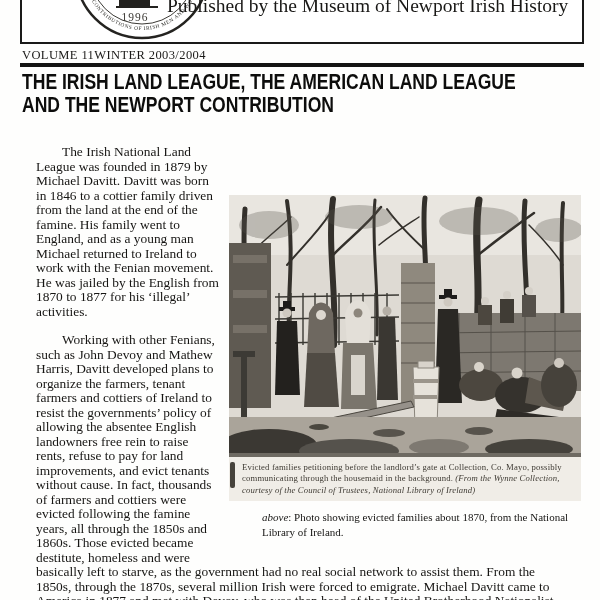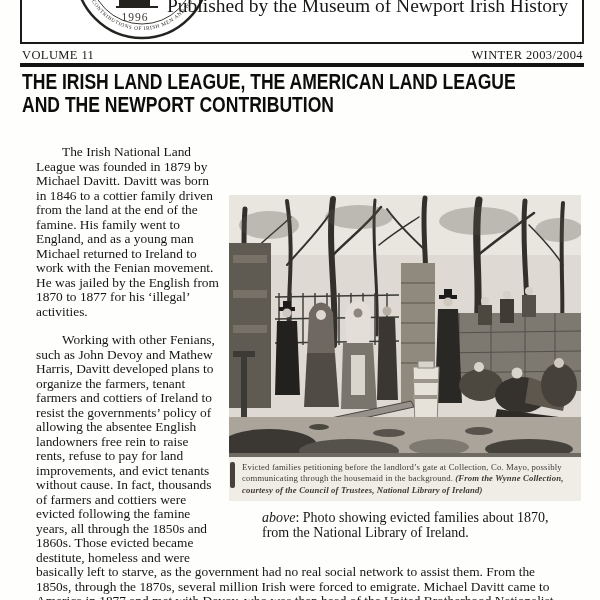--- a/index.html
+++ b/index.html
@@ -19,21 +19,21 @@
   .masthead-title{
     position:absolute;left:167px;top:-5px;font-size:19.5px;line-height:21px;
     white-space:nowrap;color:#191816;
   }
   .masthead-row{
     position:absolute;left:177px;top:16px;width:404px;
     display:flex;justify-content:space-between;font-size:15.5px;color:#191816;
   }
   .issue-row{
     position:absolute;left:22px;top:48px;width:561px;
-    display:flex;justify-content:space-between;
+    display:flex;justify-content:flex-start;
     font-size:12.5px;letter-spacing:.4px;color:#1a1917;
   }
   .thick-rule{position:absolute;left:20px;top:63px;width:564px;height:4px;background:#141413;}
 
   
   .headline{
     position:absolute;left:22px;top:71px;
     font-family:"Liberation Sans",sans-serif;font-weight:700;
     font-size:22.5px;line-height:22.5px;color:#0d0d0c;
   }
@@ -51,24 +51,24 @@
   .photo{display:block;width:352px;height:262px;background:#dedad3;}
   .embedded-caption{
     position:relative;box-sizing:border-box;width:352px;background:#f0ede7;
     padding:5px 10px 5px 13px;font-size:8.7px;line-height:11.3px;
     color:#3e3a33;letter-spacing:.15px;
   }
   .embedded-caption::before{
     content:"";position:absolute;left:1px;top:5px;width:5px;height:26px;
     background:#46423b;border-radius:2px;
   }
-  .embedded-caption .credit{font-style:italic;font-weight:700;}
+  .embedded-caption .credit{font-style:italic;font-weight:400;}
   .figure-caption{
     margin:9px 0 0 33px;width:312px;
-    font-size:14px;line-height:15px;color:#161513;
+    font-size:11px;line-height:15px;color:#161513;
   }
   .figure-caption .lead{font-style:italic;}
 </style>
 </head>
 <body>
 
 <div class="page">
 
   <div class="header-box"></div>
 

